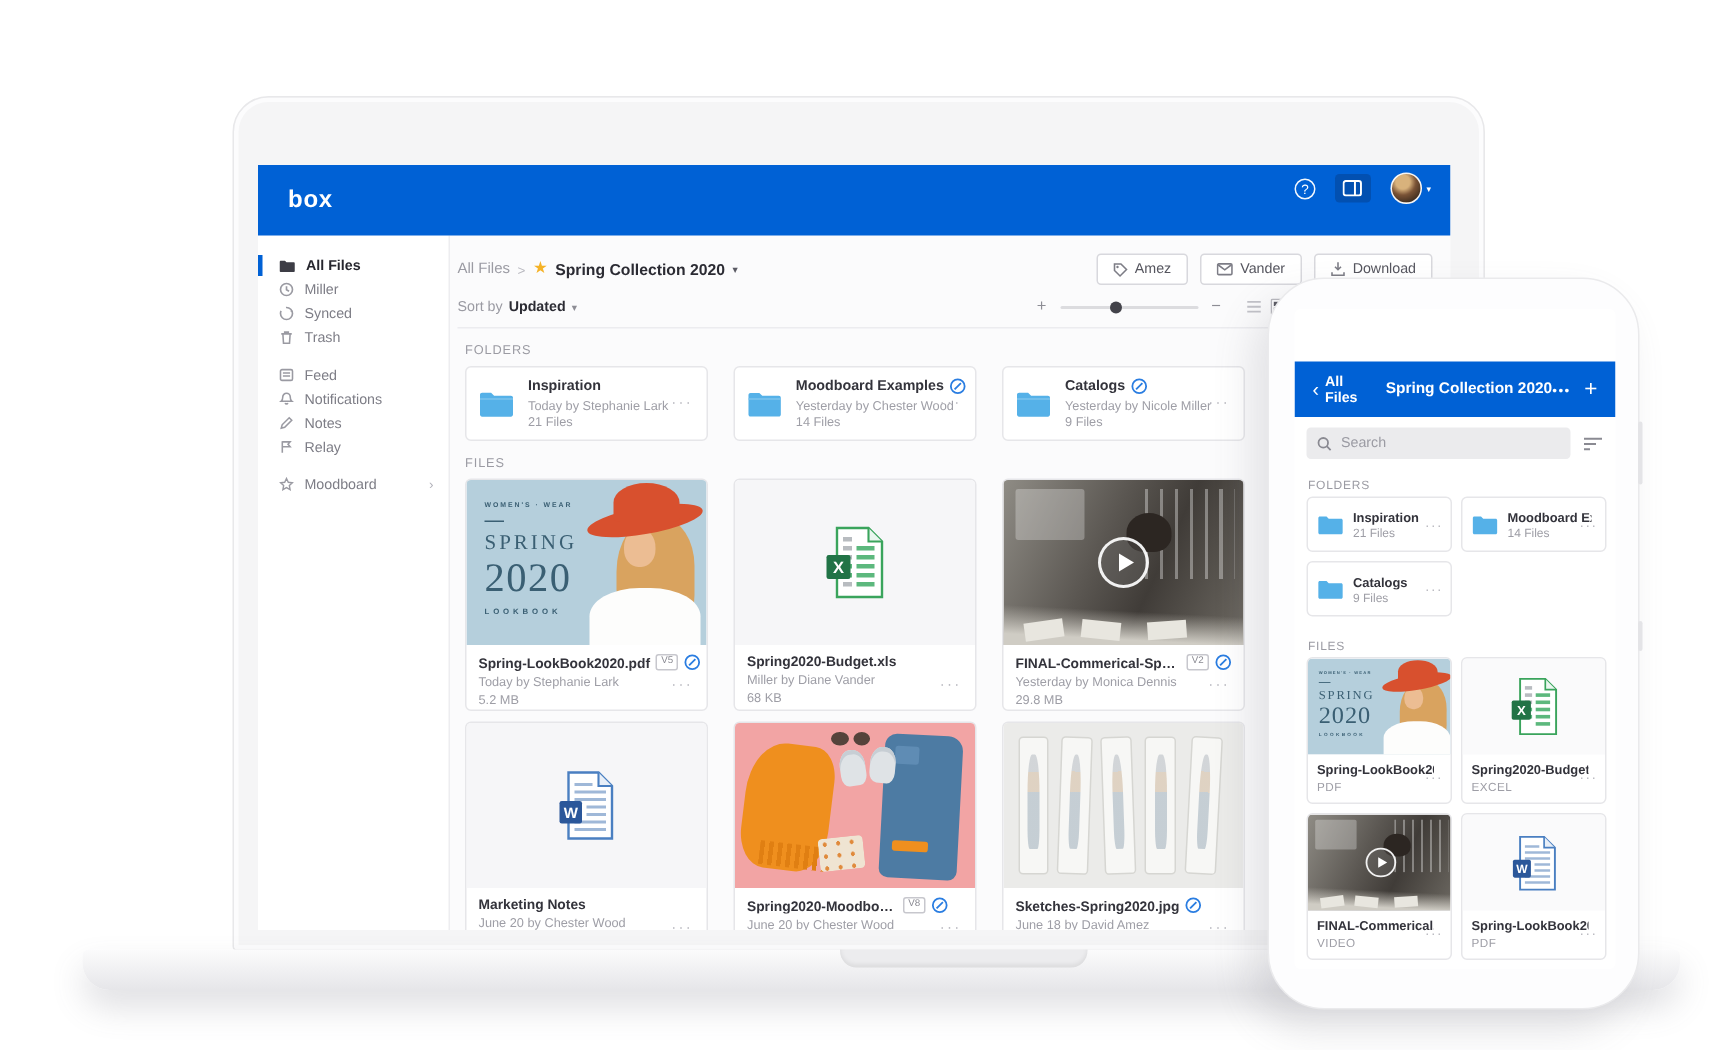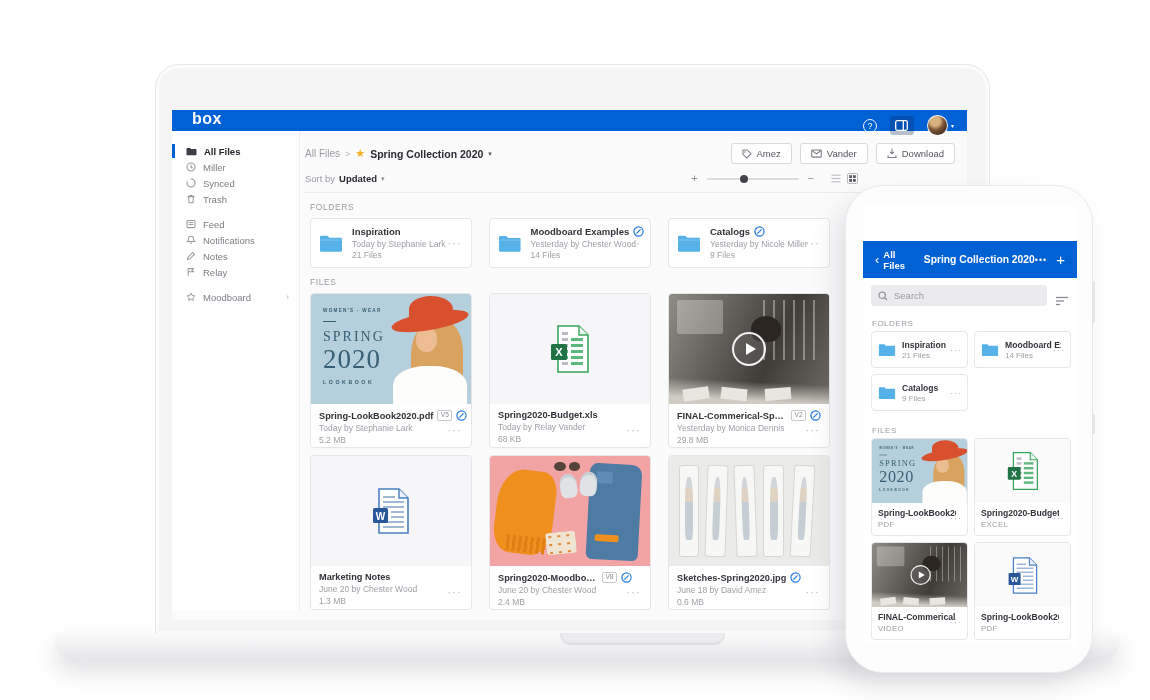--- a/index.html
+++ b/index.html
@@ -6,21 +6,21 @@
   html,body{width:1150px;height:700px;background:#fff;font-family:"Liberation Sans",sans-serif;overflow:hidden}
   .stage{position:absolute;width:1150px;height:700px;left:0;top:0}
 
   
   .laptop-bezel{position:absolute;left:155px;top:64px;width:835px;height:570px;background:#f5f5f6;border:1px solid #e8e8ea;border-radius:24px 24px 3px 3px;box-shadow:inset 0 0 0 3px #fcfcfd}
   .laptop-base{position:absolute;left:55px;top:633px;width:1065px;height:27px;background:linear-gradient(#fbfbfc,#e6e6e9);border-radius:4px 4px 18px 18px;box-shadow:0 12px 22px rgba(100,100,115,.20)}
   .laptop-notch{position:absolute;left:505px;top:0;width:165px;height:12px;background:#ececee;border-radius:0 0 11px 11px;box-shadow:inset 0 -2px 3px rgba(0,0,0,.07)}
 
   
   .screen{position:absolute;left:172px;top:110px;width:795px;height:510px;background:#fbfbfc;overflow:hidden}
-  .topbar{height:21px;background:#0061d5;position:relative;display:flex;align-items:flex-start}
+  .topbar{height:47px;background:#0061d5;position:relative;display:flex;align-items:center}
   .logo{color:#fff;font-weight:bold;font-size:16px;letter-spacing:.5px;margin-left:20px;font-family:"Liberation Sans",sans-serif}
   .hsearch{position:absolute;left:113px;top:6px;width:290px;height:19px;background:#fff;border-radius:2px;display:flex;align-items:center;padding:0 7px;gap:6px}
   .hsearch input{flex:1;border:none;outline:none;font-size:8.5px;color:#55555e;background:transparent}
   .hsearch input::placeholder{color:#a7a7b0}
   .hdr-right{position:absolute;right:13px;top:0;height:31px;display:flex;align-items:center;gap:13px}
   .help-ic{width:14px;height:14px;border:1.2px solid rgba(255,255,255,.95);border-radius:50%;color:#fff;font-size:9px;display:flex;align-items:center;justify-content:center}
   .panel-ic{width:24px;height:19px;background:rgba(8,35,85,.28);border-radius:3px;display:flex;align-items:center;justify-content:center}
   .avatar-wrap{display:flex;align-items:center;gap:3px}
   .avatar{width:21px;height:21px;border-radius:50%;border:1.5px solid rgba(255,255,255,.95);background:radial-gradient(circle at 38% 28%,#d8b27c 0 26%,#7a5336 48%,#33261b 85%)}
   .hdr-caret{color:#fff;font-size:6px}
@@ -122,21 +122,21 @@
   .phone{position:absolute;left:845px;top:185px;width:248px;height:488px;background:#fdfdfe;border:1px solid #eaeaec;border-radius:38px;box-shadow:-10px 14px 26px rgba(100,100,115,.16)}
   .pbtn{position:absolute;right:-2.5px;width:3px;background:#e4e4e7;border-radius:2px}
   .pscreen{position:absolute;left:17px;top:20px;width:214px;height:440px;background:#fff;overflow:hidden;border-radius:4px}
   .pnav{position:absolute;left:0;top:35px;width:100%;height:37px;background:#0061d5;display:flex;align-items:center;padding:0 12px;color:#fff}
   .pback{display:flex;align-items:center;gap:4px;font-size:9.5px;font-weight:bold;cursor:pointer}
   .pback-ch{font-size:13px;line-height:1;font-weight:normal}
   .ptitle{font-size:10.3px;font-weight:bold;margin-left:10px;white-space:nowrap}
   .pnav-right{margin-left:auto;display:flex;align-items:center;gap:9px}
   .pnav-dots{font-size:9px;letter-spacing:1px;cursor:pointer}
   .pnav-plus{font-size:15px;font-weight:300;line-height:1;cursor:pointer}
-  .psearch-row{position:absolute;left:8px;top:79px;width:198px;display:flex;align-items:flex-end;gap:8px}
+  .psearch-row{position:absolute;left:8px;top:79px;width:198px;display:flex;align-items:center;gap:8px}
   .psearch{flex:1;height:21px;background:#ebebed;border-radius:3px;display:flex;align-items:center;gap:6px;padding:0 7px}
   .psearch input{flex:1;border:none;outline:none;background:transparent;font-size:9.5px;color:#55555e;min-width:0}
   .psearch input::placeholder{color:#9b9ba3}
   .psec{position:absolute;left:9px;font-size:8px;color:#9b9ba3;letter-spacing:.5px}
   .pgrid{position:absolute;left:8px;width:200px;display:grid;grid-template-columns:repeat(2,97px);gap:6px}
   .pdcard{height:37px;background:#fff;border:1px solid #e6e6e9;border-radius:4px;display:flex;align-items:center;padding:0 6px;position:relative;cursor:pointer}
   .pdname{font-size:8.6px;font-weight:bold;color:#33333b;white-space:nowrap;overflow:hidden;max-width:56px}
   .pdmeta{font-size:8px;color:#9e9ea6;margin-top:1px}
   .pdots{position:absolute;right:5px;top:50%;transform:translateY(-50%);color:#b5b5bc;font-size:9px;letter-spacing:1px}
   .pfcard{height:98px;background:#fff;border:1px solid #e6e6e9;border-radius:4px;overflow:hidden;position:relative;cursor:pointer}
@@ -422,21 +422,21 @@
                     <rect x="22" y="38" width="12" height="3"></rect>
                   </g>
                 <rect x="2" y="20" width="16" height="16" rx="1.5" fill="#217346"></rect>
                 <text x="10" y="32" text-anchor="middle" font-size="11" font-weight="bold" fill="#fff" font-family="Liberation Sans, sans-serif">X</text>
               </svg>
             </div>
             <div class="finfo">
               <div class="fname">
                   <span>Spring2020-Budget.xls</span>
                 </div>
-              <div class="fmeta">Today by Relay Vander</div>
+              <div class="fmeta">Miller by Diane Vander</div>
               <div class="fmeta">68 KB</div>
               <span class="fdots">···</span>
             </div>
           </div>
 
           <div class="fcard">
             <div class="fthumb t-video">
               <div class="vd-win"></div>
                 <div class="vd-rack"></div>
                 <div class="vd-person"></div>

